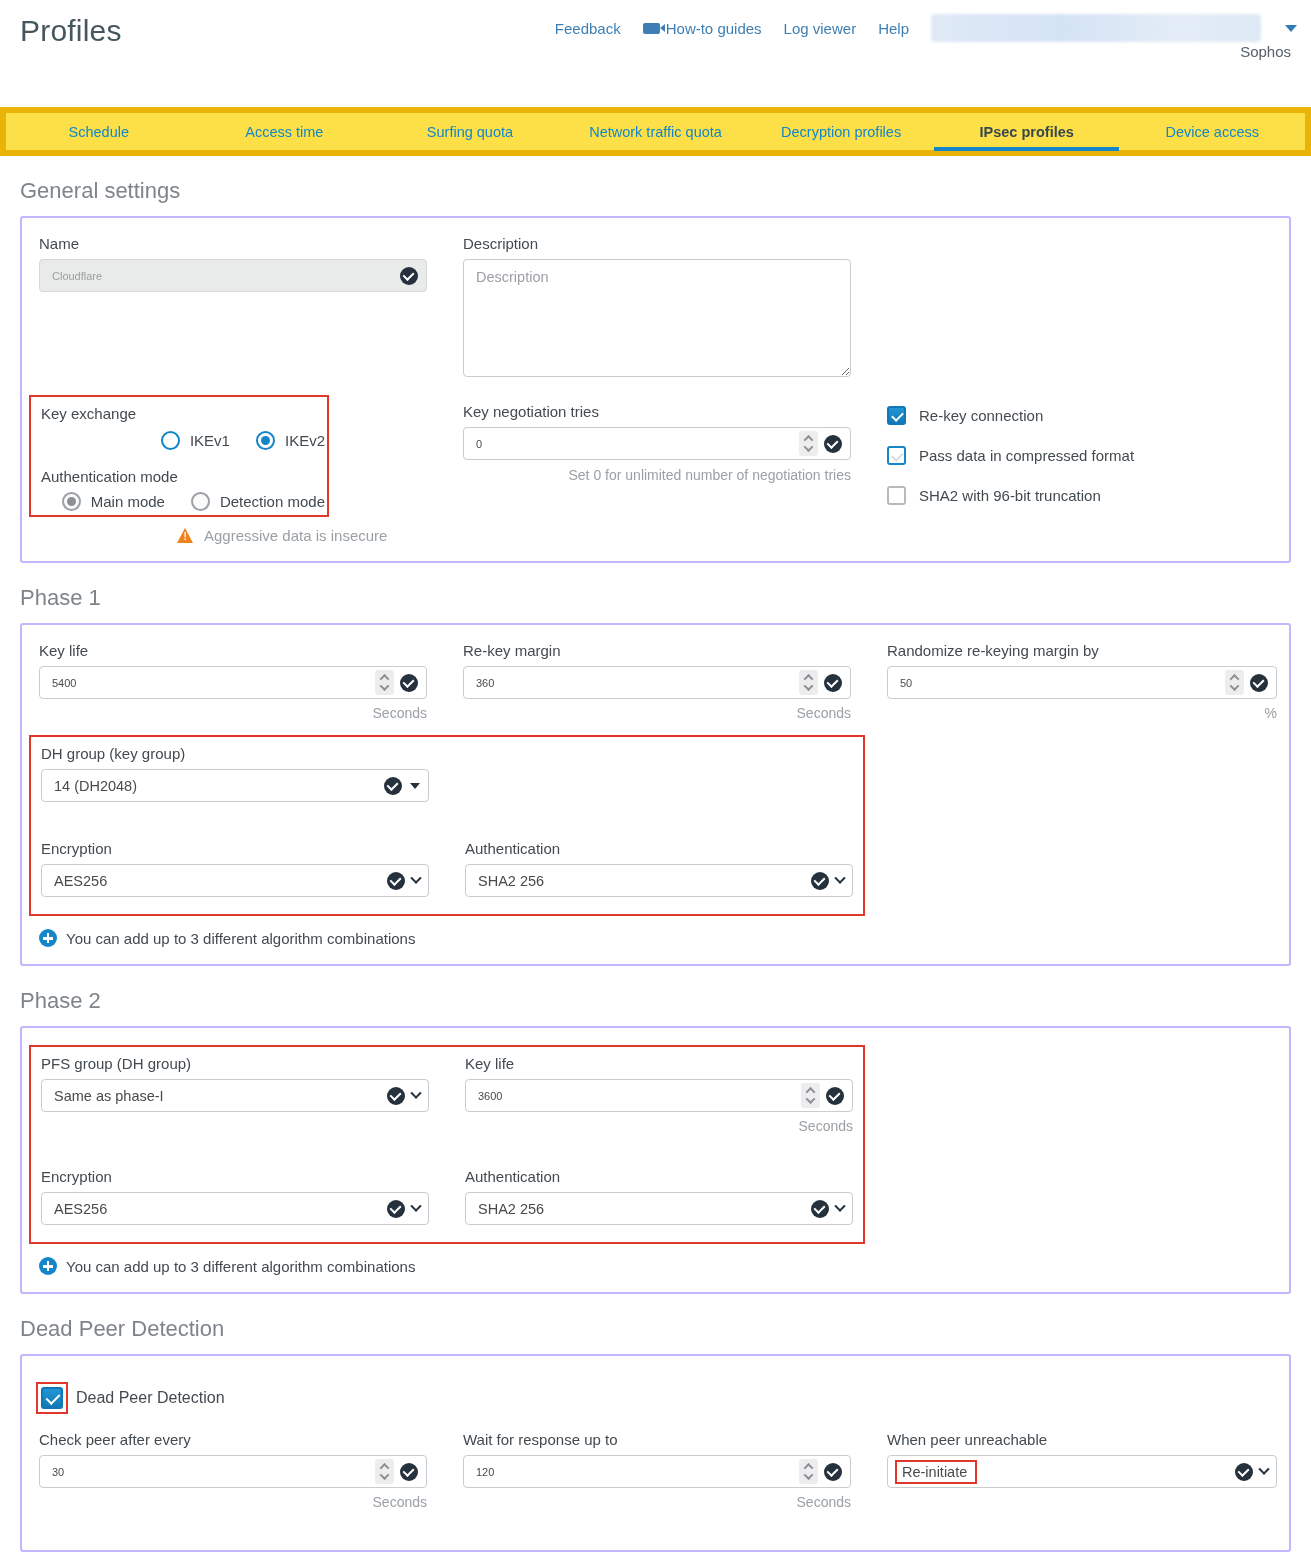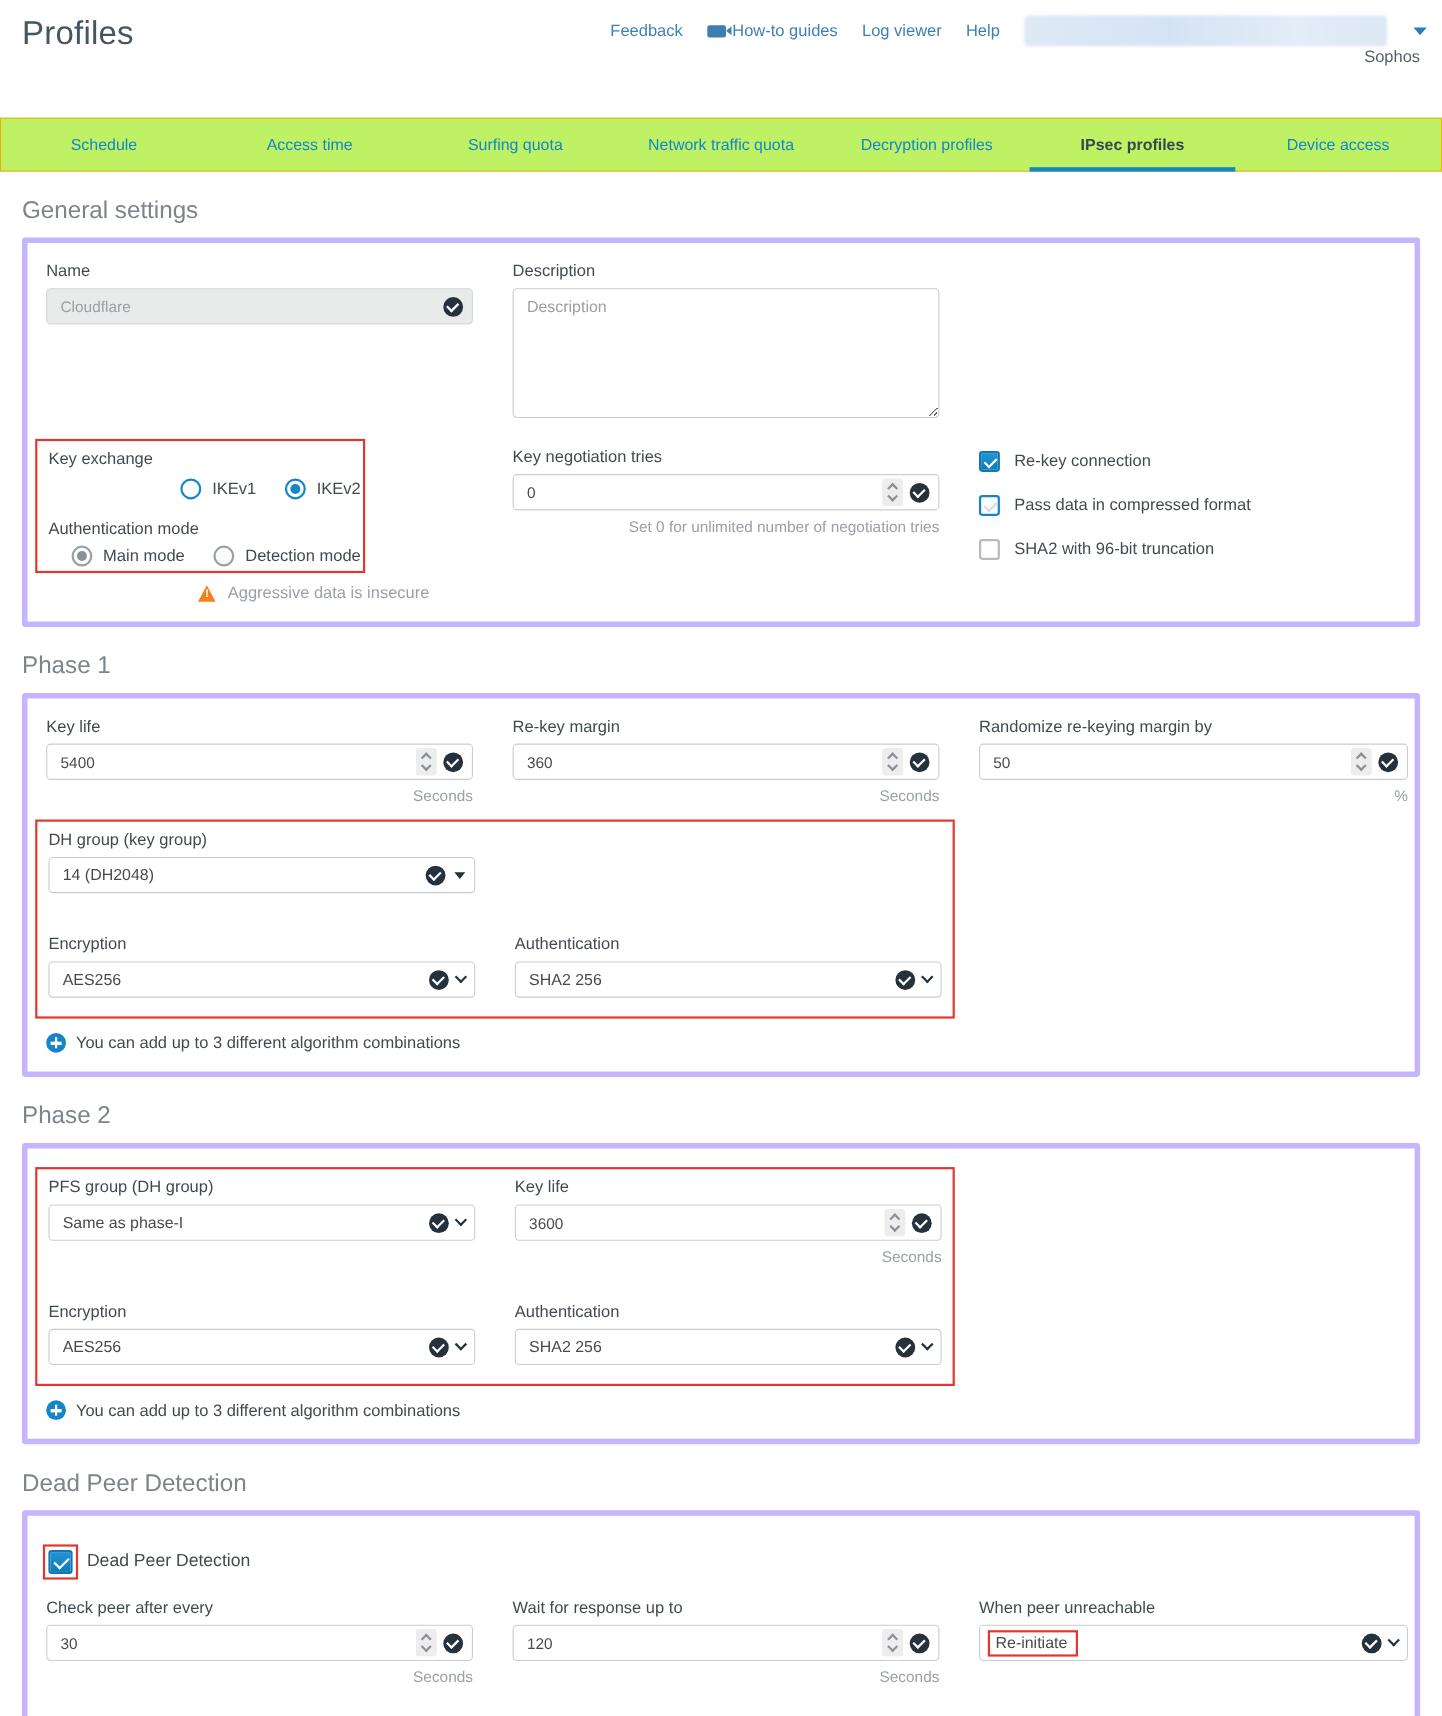--- a/index.html
+++ b/index.html
@@ -14,38 +14,38 @@
   .cam-icon { display:inline-block; width:17px; height:11px; background:#3d7fb4; border-radius:2px; position:relative; }
   .cam-icon::after { content:''; position:absolute; right:-5px; top:1px; border-right:5px solid #3d7fb4;
     border-top:4px solid transparent; border-bottom:4px solid transparent; }
   .account-pill { width:330px; height:28px; border-radius:4px;
     background:linear-gradient(90deg,#dfe9f6,#d4e3f4 40%,#e3ecf7 75%,#dde8f5); filter:blur(1.5px); }
   .caret-down-blue { width:0; height:0; border-left:6px solid transparent; border-right:6px solid transparent;
     border-top:7px solid #2f7cb8; margin-left:2px; cursor:pointer; }
   .brand { position:absolute; top:43px; right:20px; font-size:15px; color:#55606a; }
 
   
-  .tabbar { display:flex; border:1px solid #eab308; background:#bef264; height:49px; }
+  .tabbar { display:flex; border:6px solid #eab308; background:#fde047; height:49px; }
   .tab { flex:1; display:flex; align-items:center; justify-content:center; font-size:14.5px;
     color:#1486c8; cursor:pointer; position:relative; font-weight:400; }
   .tab.active { color:#37474f; font-weight:700; }
   .tab.active::after { content:''; position:absolute; left:0; right:0; bottom:-1px; height:4px; background:#1486c8; }
 
   
   .section-heading { font-size:22px; font-weight:400; color:#7d848a; margin:22px 0 12px 20px; }
-  .card { margin:0 20px; border:5px solid #c4b5fd; border-radius:3px; background:#fff; padding:17px; }
+  .card { margin:0 20px; border:2px solid #c4b5fd; border-radius:3px; background:#fff; padding:17px; }
 
   .grid3 { display:grid; grid-template-columns:388px 388px 390px; column-gap:36px; align-items:start; }
   .field-label { font-size:15px; color:#424a50; margin-bottom:7px; display:block; }
   .unit { font-size:14px; color:#9aa0a5; text-align:right; margin-top:6px; }
 
   
   .inbox { position:relative; display:flex; align-items:center; height:33px; border:1px solid #c9cdd0;
     border-radius:4px; background:#fff; padding:0 8px 0 12px; }
-  .inbox input { border:none; outline:none; flex:1; font-size:14px; color:#4a4a4a; min-width:0;
+  .inbox input { border:none; outline:none; flex:1; font-size:11px; color:#4a4a4a; min-width:0;
     font-family:inherit; background:transparent; }
   .inbox.disabled { background:#e9eaea; border-color:#d5d7d8; }
   .inbox.disabled input { color:#9b9fa3; }
   textarea.desc { width:100%; height:118px; border:1px solid #c9cdd0; border-radius:4px; resize:both;
     font-family:inherit; font-size:14.5px; color:#4a4a4a; padding:9px 12px; outline:none; }
   textarea.desc::placeholder, .inbox input::placeholder { color:#9b9fa3; }
 
   
   .stepper { width:19px; height:25px; background:#ededee; border-radius:3px; display:flex; flex-direction:column;
     align-items:center; justify-content:center; gap:3px; cursor:pointer; margin-right:6px; flex:none; }

